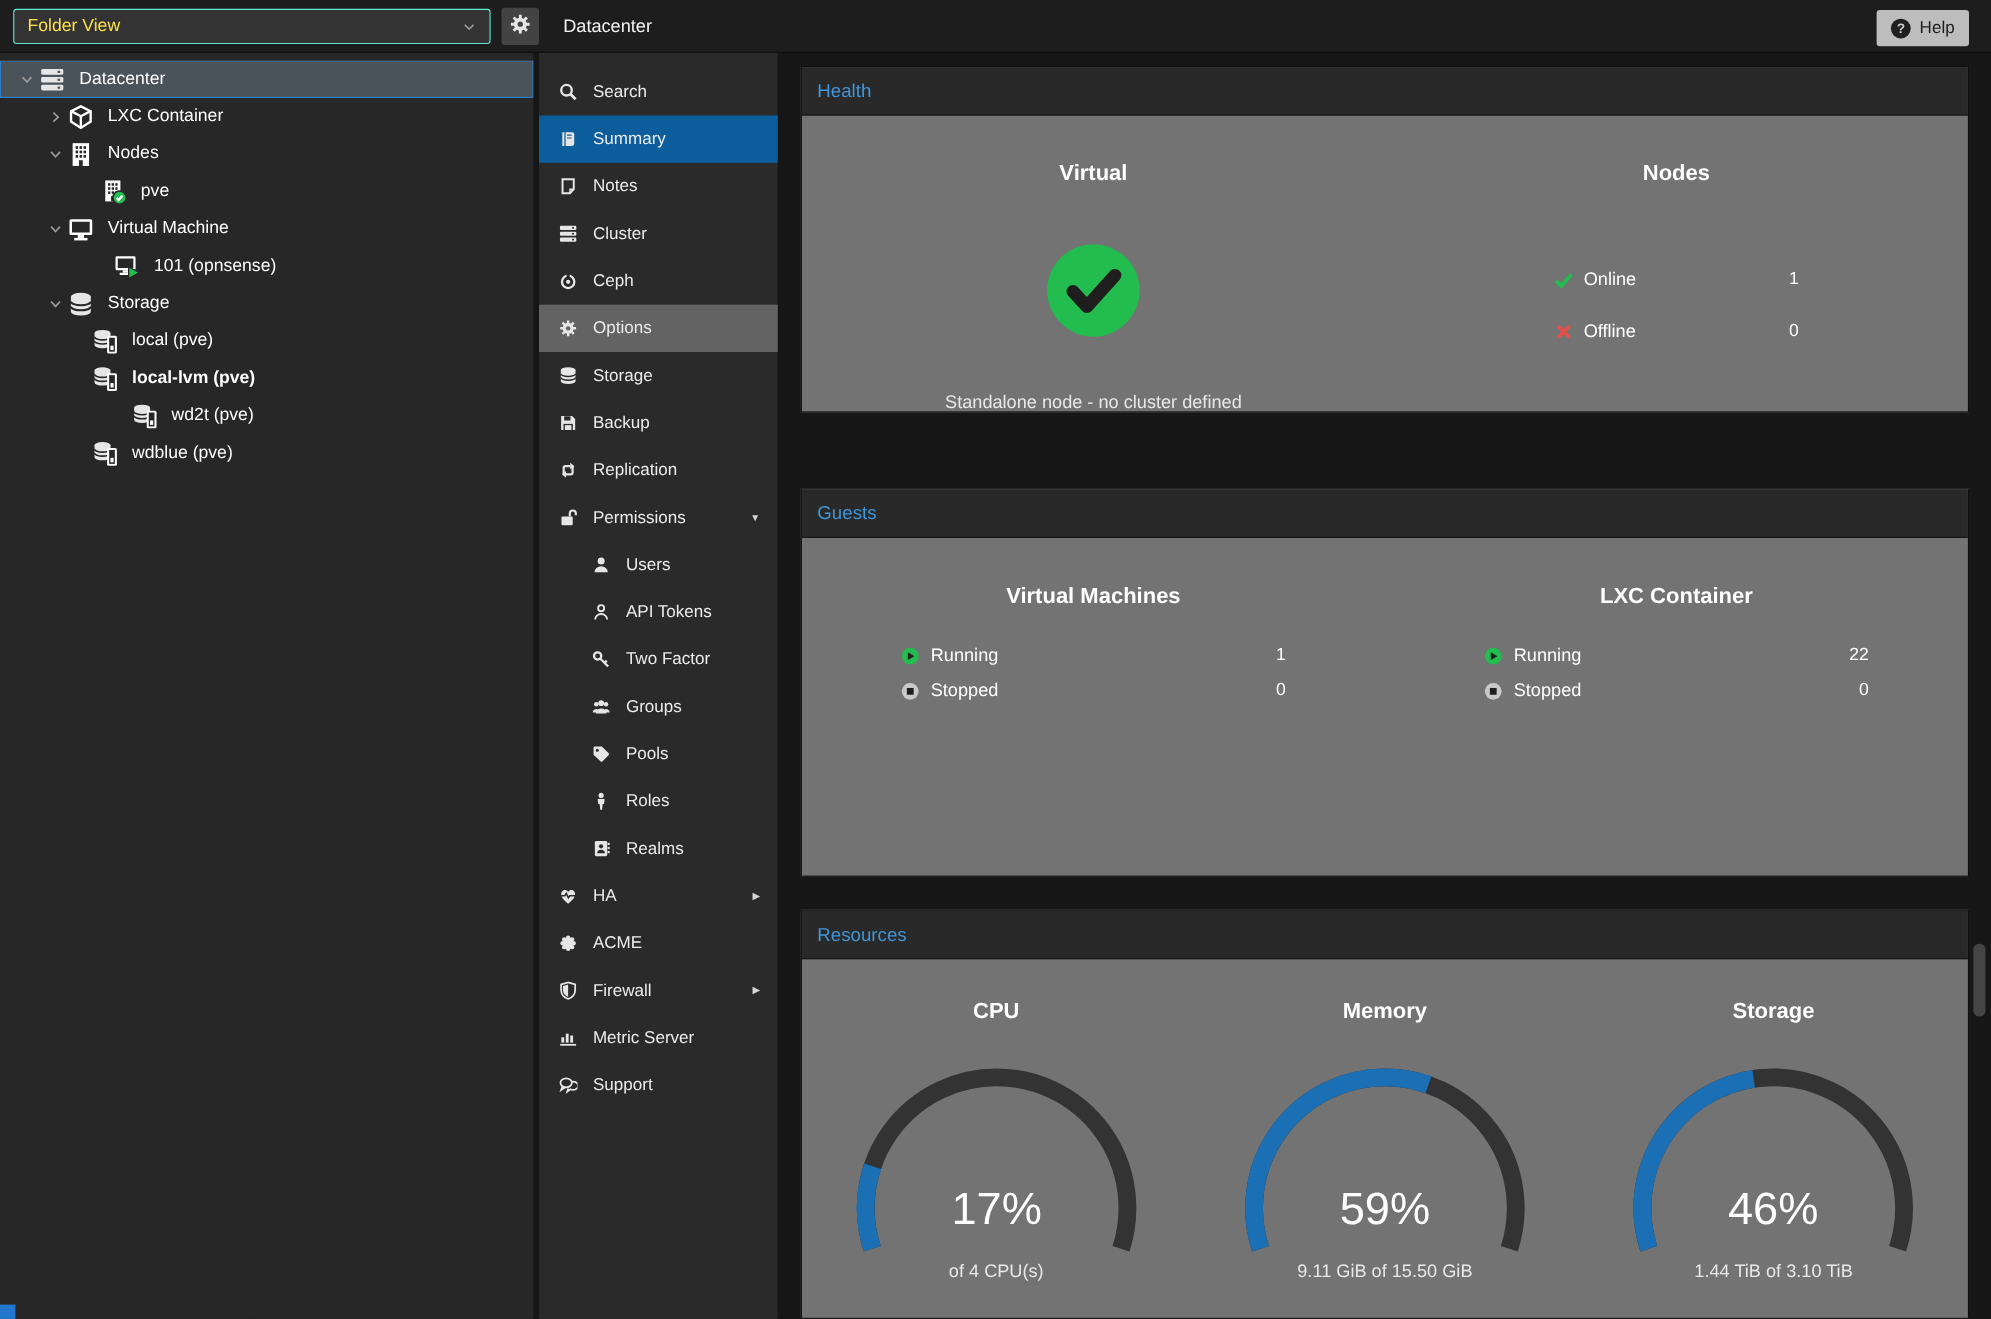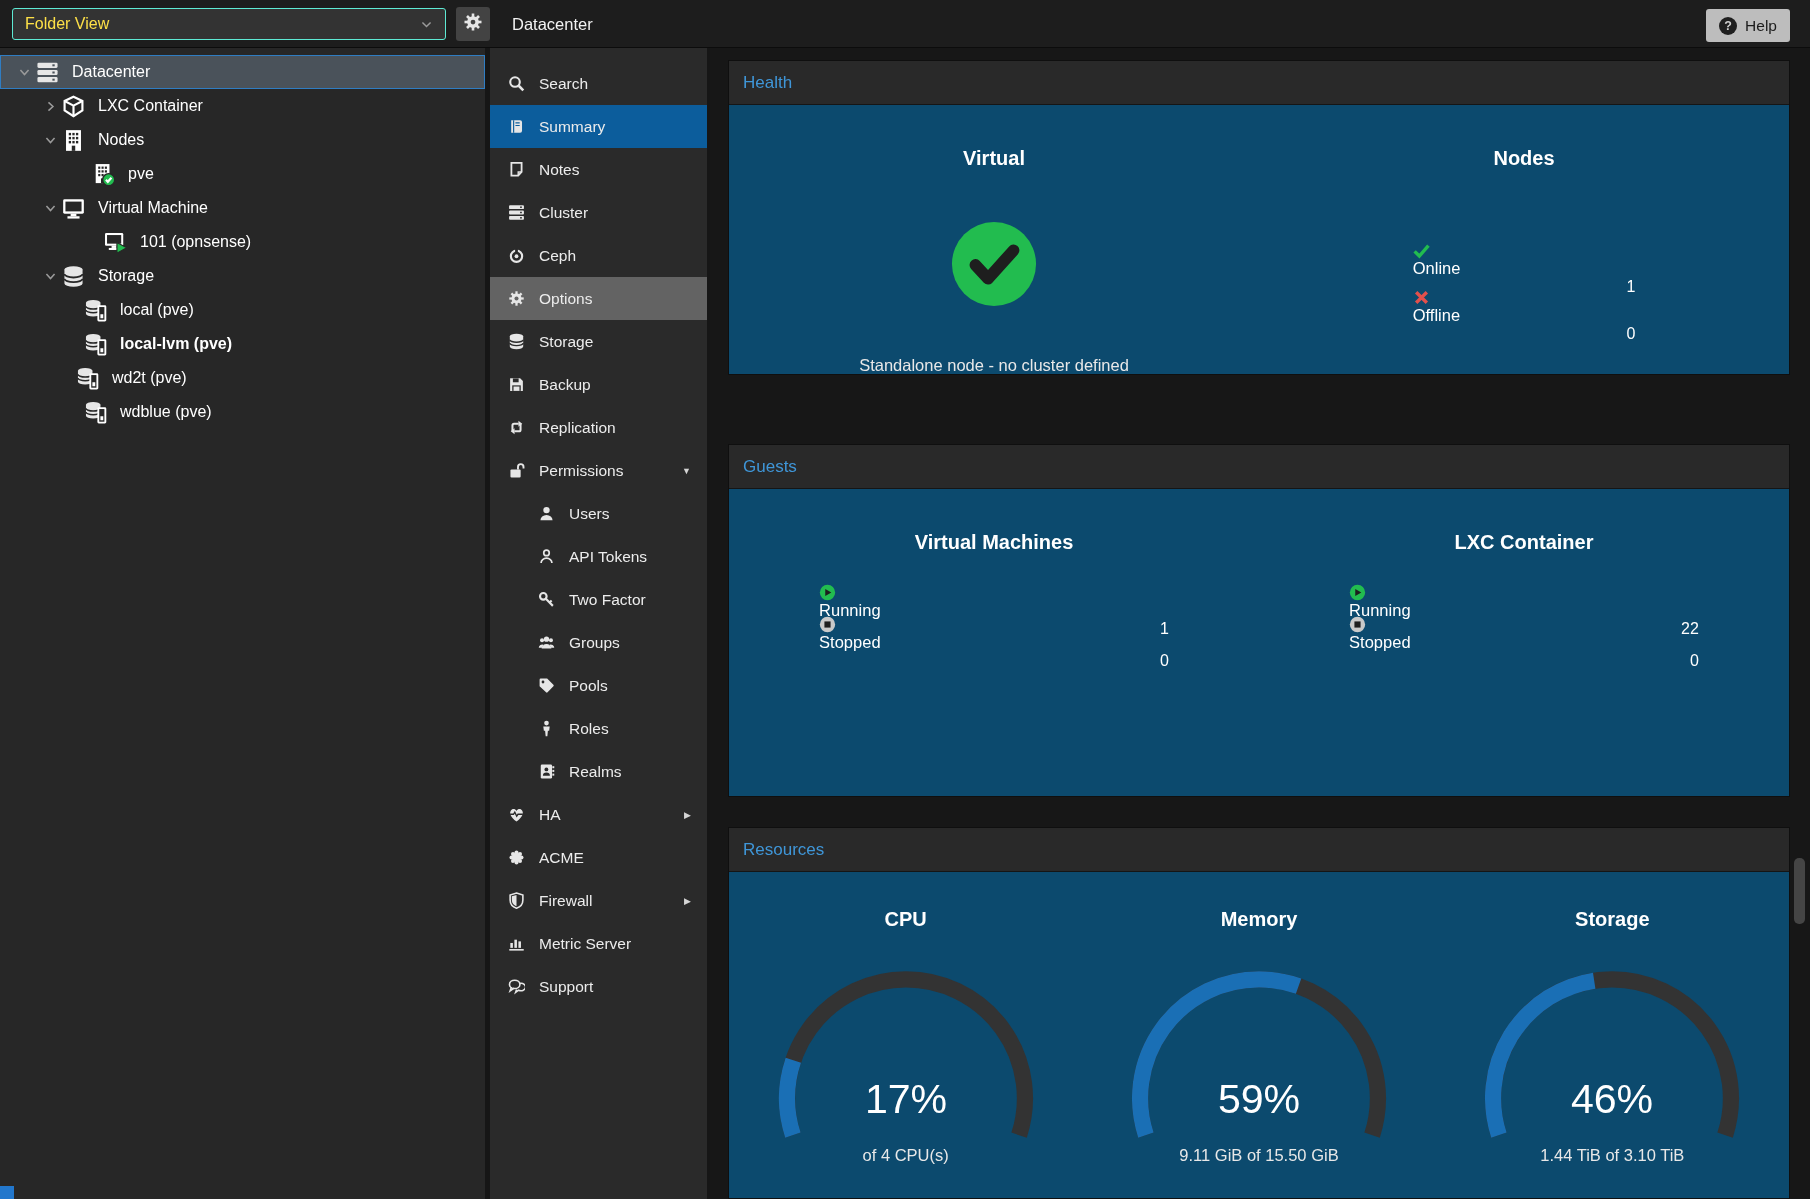--- a/index.html
+++ b/index.html
@@ -39,37 +39,37 @@
   .mrow.sub{padding-left:47px;}
   .mrow .micon{width:19px;display:flex;justify-content:center;align-items:center;}
   .micon svg{width:17px;height:17px;}
   .mrow .arrow{margin-left:auto;font-size:9px;color:#d5d5d5;}
   .mrow.selected{background:#0c5d9c;}
   .mrow.hover{background:#636363;}
 
   
   .content{position:absolute;left:713px;top:48px;right:0;bottom:0;background:#171717;}
   .sb-thumb{position:absolute;right:5px;top:810px;width:11px;height:66px;background:#454545;border-radius:5px;cursor:pointer;}
-  .panel{position:absolute;left:15px;width:1062px;background:#0c4a6e;border:1px solid #0f0f0f;}
+  .panel{position:absolute;left:15px;width:1062px;background:#737373;border:1px solid #0f0f0f;}
   .phead{height:44px;line-height:43px;padding-left:14px;color:#3f96d8;font-size:17px;
          background:#292929;border-bottom:1px solid #151515;}
   .pbody{display:flex;}
   .col{flex:1;text-align:center;}
   .col h3{padding-top:42px;font-size:20px;color:#fff;font-weight:bold;}
   #healthPanel{top:12px;height:315px;}
   #guestsPanel{top:396px;height:353px;}
   #resourcesPanel{top:779px;height:372px;}
 
   .bigcheck{margin-top:50px;}
   .bigcheck svg{width:88px;height:88px;}
   .statusmsg{margin-top:44px;font-size:16.5px;color:#e8e8e8;}
 
   .hrows{margin:72px auto 0;width:42%;}
   .grows{margin:30px auto 0;width:66%;}
-  .srow{display:flex;align-items:flex-start;height:24px;margin-bottom:23px;flex-direction:column;}
+  .srow{display:flex;align-items:center;height:24px;margin-bottom:23px;}
   .grows .srow{margin-bottom:8px;}
   .srow .sicon{width:27px;display:flex;align-items:center;}
   .sicon svg{width:17px;height:17px;}
   .srow .slabel{font-size:16.5px;color:#fff;}
   .srow .sval{margin-left:auto;font-size:16px;color:#fff;}
 
   .col.gauge h3{padding-top:36px;}
   .gauge svg.g{width:260px;height:173px;margin-top:36px;}
   .gsub{margin-top:2px;font-size:16.5px;color:#e8e8e8;}
 
@@ -262,21 +262,21 @@
               <path d="M1.7 3.2 V12.8 A6.3 2.4 0 0 0 14.3 12.8 V3.2 Z" fill="#e6e6e6"></path>
               <path d="M1.7 6.3 a6.3 2.4 0 0 0 12.6 0 M1.7 9.5 a6.3 2.4 0 0 0 12.6 0" fill="none" stroke="#272727" stroke-width="1.3"></path>
             </g>
             <rect x="9.3" y="4.4" width="6.2" height="11.2" rx="1" fill="#ffffff"></rect>
             <rect x="10.6" y="5.6" width="3.6" height="8.8" fill="#272727"></rect>
             <rect x="11.4" y="10.6" width="2" height="2.8" fill="#ffffff"></rect>
           </svg>
         </span>
         <span>local-lvm (pve)</span>
       </div>
-      <div class="trow" style="padding-left: 76px;">
+      <div class="trow" style="padding-left: 120px;">
         <span class="ticon">
           <svg viewBox="0 0 16 16">
             <g transform="scale(0.8)">
               <ellipse cx="8" cy="3.2" rx="6.3" ry="2.4" fill="#e6e6e6"></ellipse>
               <path d="M1.7 3.2 V12.8 A6.3 2.4 0 0 0 14.3 12.8 V3.2 Z" fill="#e6e6e6"></path>
               <path d="M1.7 6.3 a6.3 2.4 0 0 0 12.6 0 M1.7 9.5 a6.3 2.4 0 0 0 12.6 0" fill="none" stroke="#272727" stroke-width="1.3"></path>
             </g>
             <rect x="9.3" y="4.4" width="6.2" height="11.2" rx="1" fill="#ffffff"></rect>
             <rect x="10.6" y="5.6" width="3.6" height="8.8" fill="#272727"></rect>
             <rect x="11.4" y="10.6" width="2" height="2.8" fill="#ffffff"></rect>

